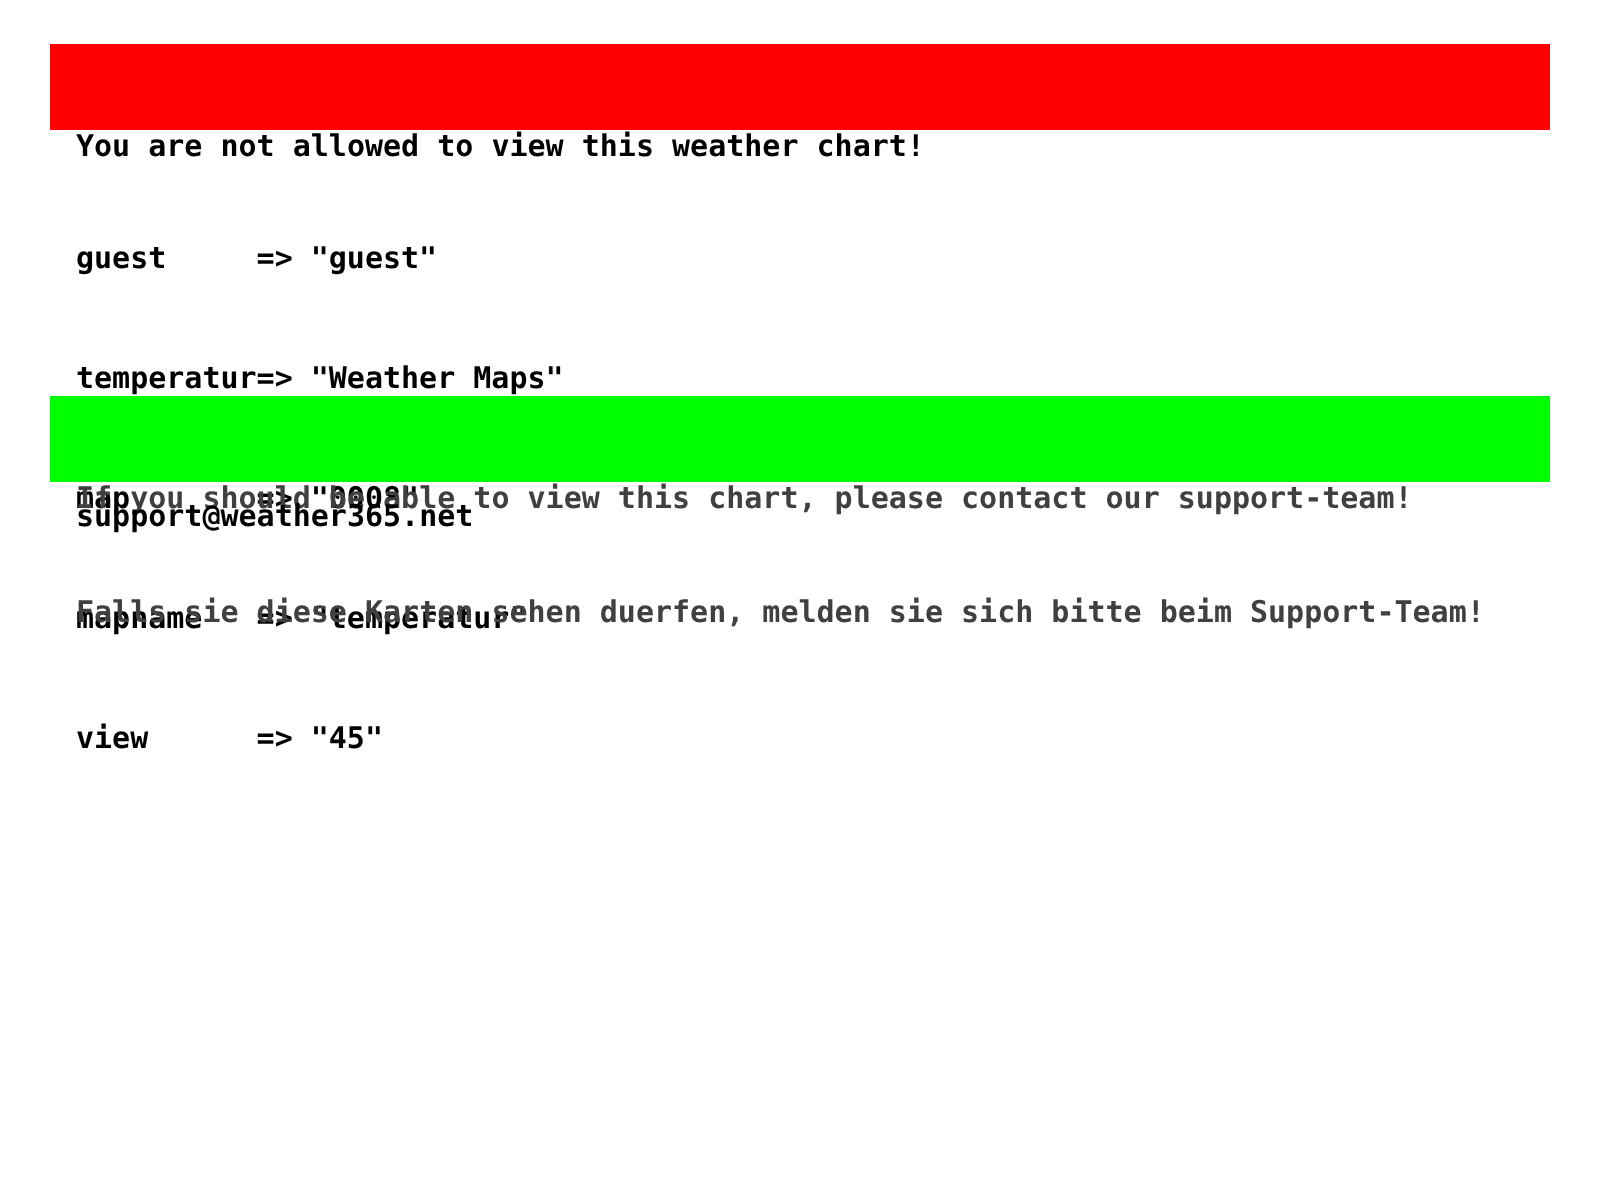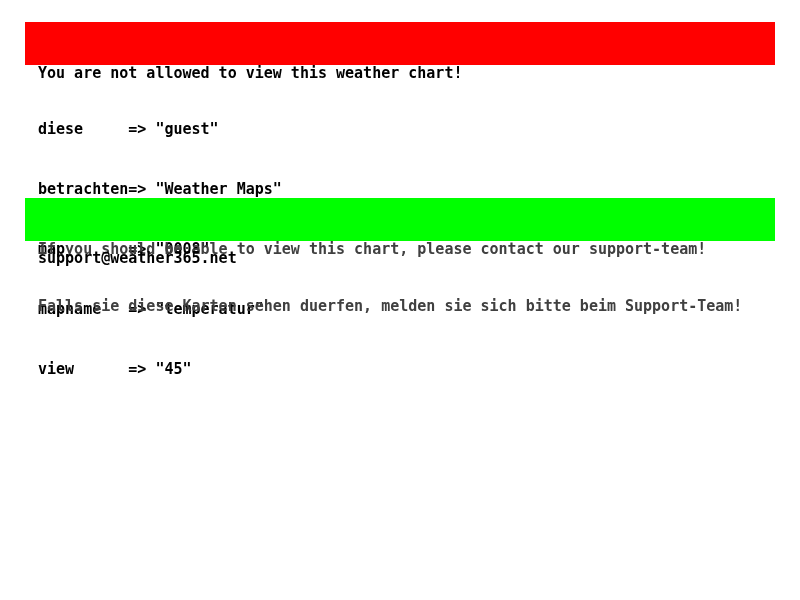--- a/index.html
+++ b/index.html
@@ -65,22 +65,22 @@
 </head>
 <body>
 
 <div class="page">
 
   <div class="banner banner-red">
     <div>You are not allowed to view this weather chart!</div>
   </div>
 
   <div class="kv-block">
-    <div class="kv-row"><span class="key">diese</span><span class="arrow">=&gt;</span><span class="value">"guest"</span></div>
-    <div class="kv-row"><span class="key">betrachten</span><span class="arrow">=&gt;</span><span class="value">"Weather Maps"</span></div>
+    <div class="kv-row"><span class="key">guest</span><span class="arrow">=&gt;</span><span class="value">"guest"</span></div>
+    <div class="kv-row"><span class="key">temperatur</span><span class="arrow">=&gt;</span><span class="value">"Weather Maps"</span></div>
     <div class="kv-row"><span class="key">map</span><span class="arrow">=&gt;</span><span class="value">"0008"</span></div>
     <div class="kv-row"><span class="key">mapname</span><span class="arrow">=&gt;</span><span class="value">"temperatur"</span></div>
     <div class="kv-row"><span class="key">view</span><span class="arrow">=&gt;</span><span class="value">"45"</span></div>
   </div>
 
   <div class="banner banner-green">
     <div>If you should be able to view this chart, please contact our support-team!</div>
     <div>Falls sie diese Karten sehen duerfen, melden sie sich bitte beim Support-Team!</div>
   </div>
 

